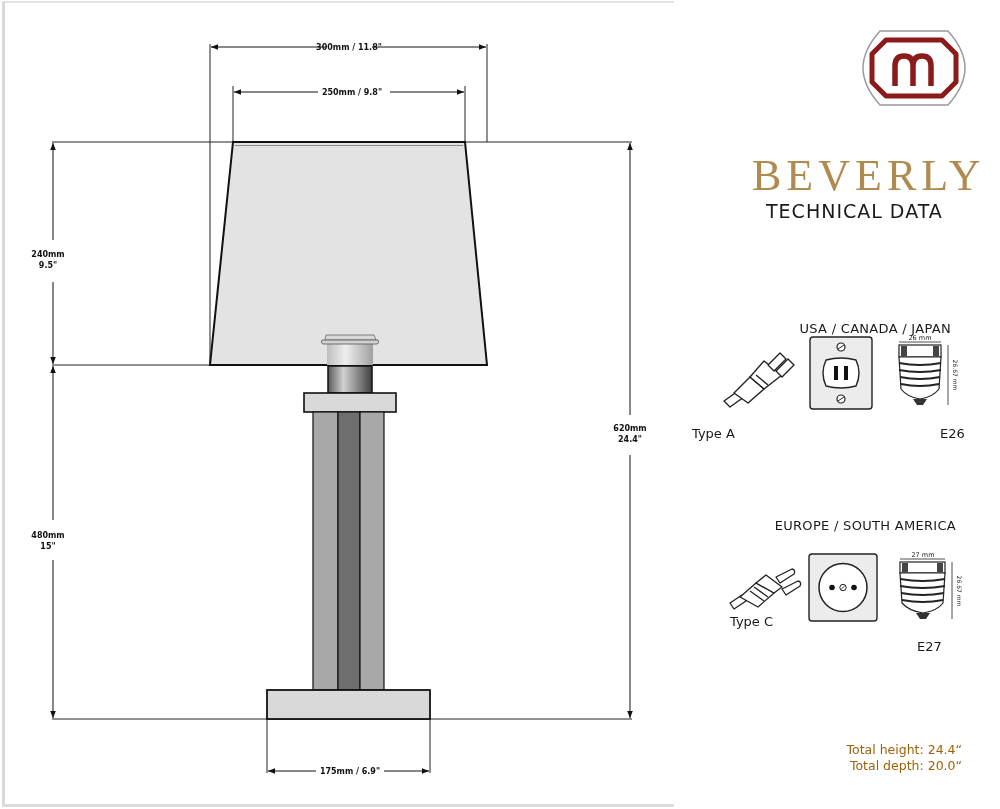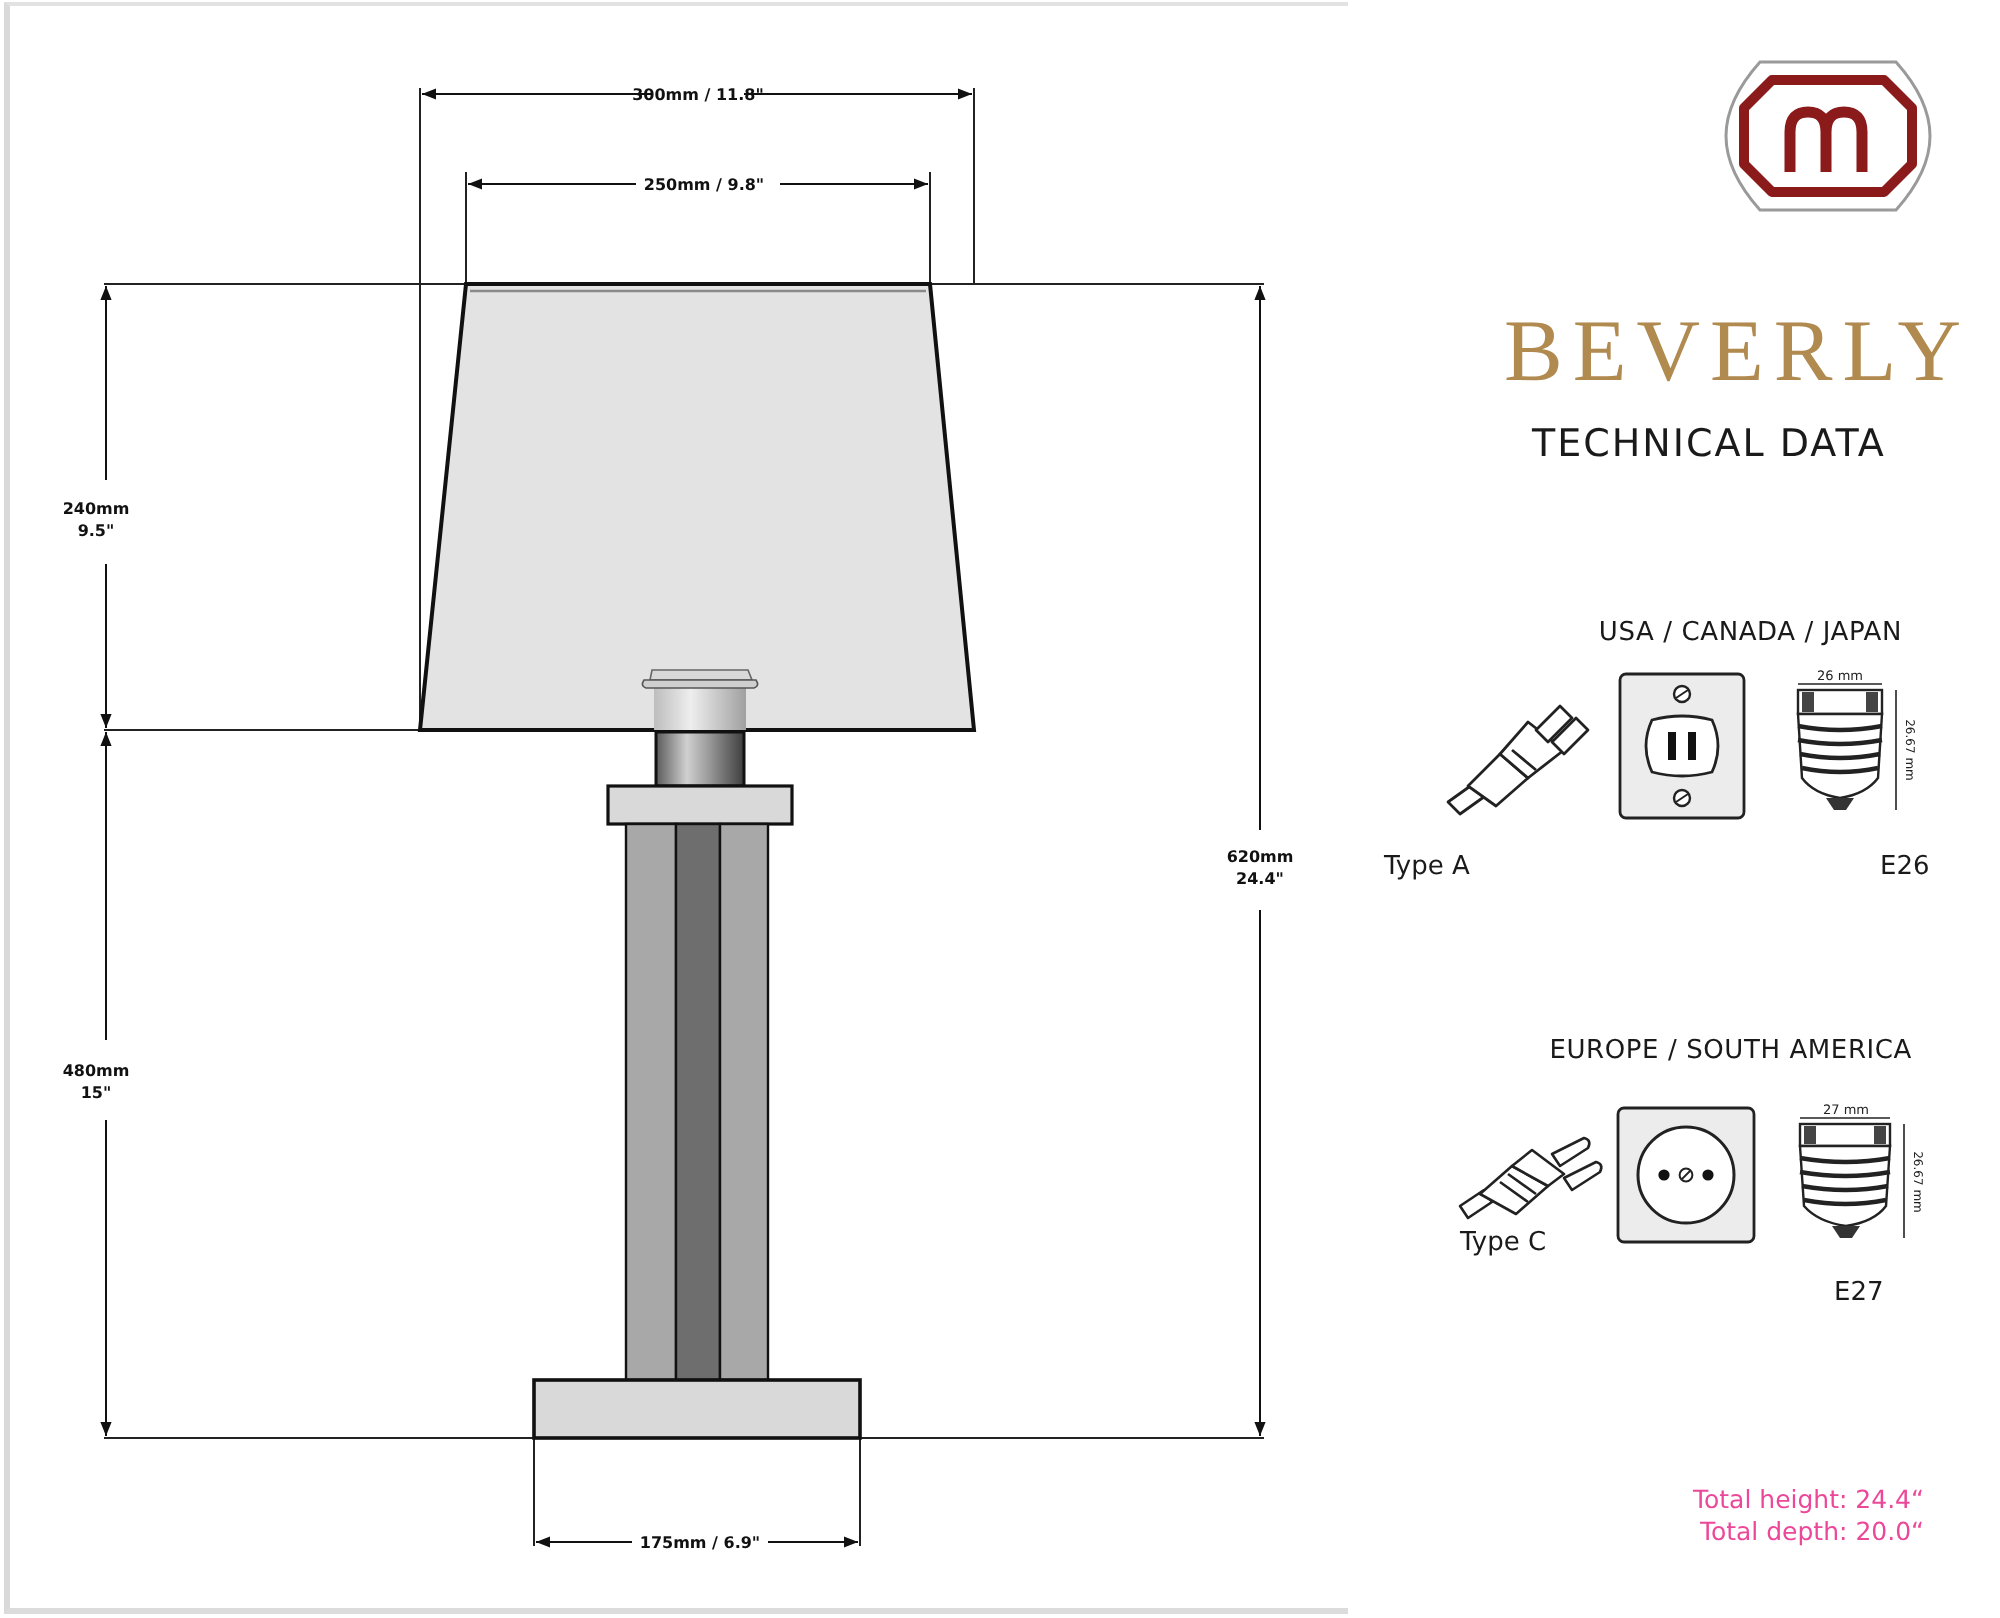--- a/index.html
+++ b/index.html
@@ -5,26 +5,26 @@
   * { box-sizing: border-box; margin: 0; padding: 0; }
   html, body { width: 1000px; height: 809px; background: #ffffff; overflow: hidden; }
   body { position: relative; font-family: "Liberation Sans", sans-serif; color: #111; }
   .panel { position: absolute; left: 2px; top: 1px; width: 672px; height: 806px;
            border-left: 3px solid #d9d9d9; border-top: 2px solid #e2e2e2; border-bottom: 3px solid #dcdcdc; }
   svg.drawing { position: absolute; left: 0; top: 0; }
   .dimtxt { font-family: "DejaVu Sans", sans-serif; font-weight: bold; font-size: 8px; fill: #111; }
   .abs { position: absolute; }
   .brand { left: 752px; top: 150px; font-family: "Liberation Serif", serif; font-size: 44px;
            letter-spacing: 5px; color: #b08a4e; font-weight: normal; }
-  .subtitle { left: 766px; top: 211px; font-family: "DejaVu Sans", sans-serif; font-size: 19px;
+  .subtitle { left: 766px; top: 200px; font-family: "DejaVu Sans", sans-serif; font-size: 19px;
               letter-spacing: 1px; color: #1a1a1a; }
   .region { font-family: "DejaVu Sans", sans-serif; font-size: 13px; color: #1a1a1a; letter-spacing: 0.3px; }
   .lbl { font-family: "DejaVu Sans", sans-serif; font-size: 13px; color: #1a1a1a; }
   .totals { right: 38px; top: 742px; text-align: right; font-family: "DejaVu Sans", sans-serif; font-size: 12.5px;
-            line-height: 16px; color: #ec4899; }
+            line-height: 16px; color: #a16207; }
 </style>
 </head>
 <body>
 
 <div class="panel"></div>
 
 <svg class="drawing" width="680" height="809" viewBox="0 0 680 809">
   <defs>
     <marker id="arr" viewBox="0 0 10 10" refX="10" refY="5" markerWidth="7" markerHeight="7" orient="auto-start-reverse">
       <path d="M0,1 L10,5 L0,9 z" fill="#111"></path>
@@ -122,21 +122,21 @@
   <svg width="112" height="80" viewBox="0 0 112 80">
     <path d="M22,3 L90,3 Q107,22 107,40 Q107,58 90,77 L22,77 Q5,58 5,40 Q5,22 22,3 Z" fill="#fff" stroke="#9a9a9a" stroke-width="1.5"></path>
     <path d="M28,12 L84,12 L98,26 L98,54 L84,68 L28,68 L14,54 L14,26 Z" fill="#fff" stroke="#8b1a1a" stroke-width="5" stroke-linejoin="round"></path>
     <path d="M37,58 L37,38 Q37,28 46,28 Q55,28 55,38 L55,58 M55,38 Q55,28 64,28 Q73,28 73,38 L73,58" fill="none" stroke="#8b1a1a" stroke-width="5.5"></path>
   </svg>
 </div>
 
 <div class="abs brand">BEVERLY</div>
 <div class="abs subtitle">TECHNICAL DATA</div>
 
-<div class="abs region" style="right:49px;top:309px;">USA / CANADA / JAPAN</div>
+<div class="abs region" style="right:49px;top:321px;">USA / CANADA / JAPAN</div>
 
 <svg class="abs" style="left:720px;top:335px;" width="80" height="75" viewBox="0 0 80 75">
   <g fill="#fff" stroke="#222" stroke-width="1.4" stroke-linejoin="round">
     <path d="M4,66 L18,56 L24,62 L10,72 Z"></path>
     <path d="M14,58 L30,42 L44,54 L28,68 Z"></path>
     <path d="M30,42 L44,26 L62,40 L44,54 Z"></path>
     <path d="M48,30 L60,18 L66,24 L54,36 Z"></path>
     <path d="M56,36 L68,24 L74,30 L62,42 Z"></path>
     <path d="M36,40 L48,50"></path>
   </g>

